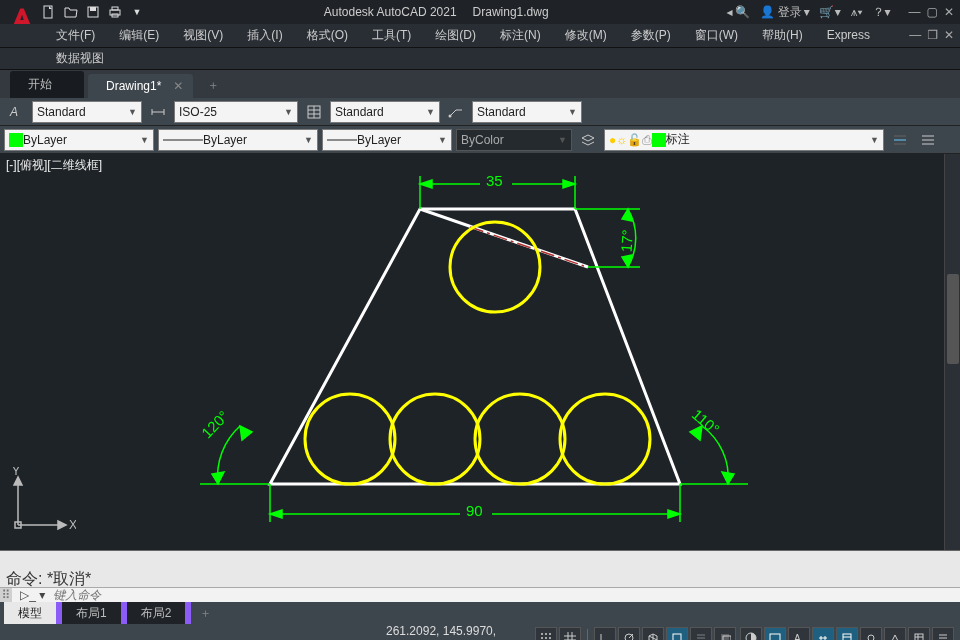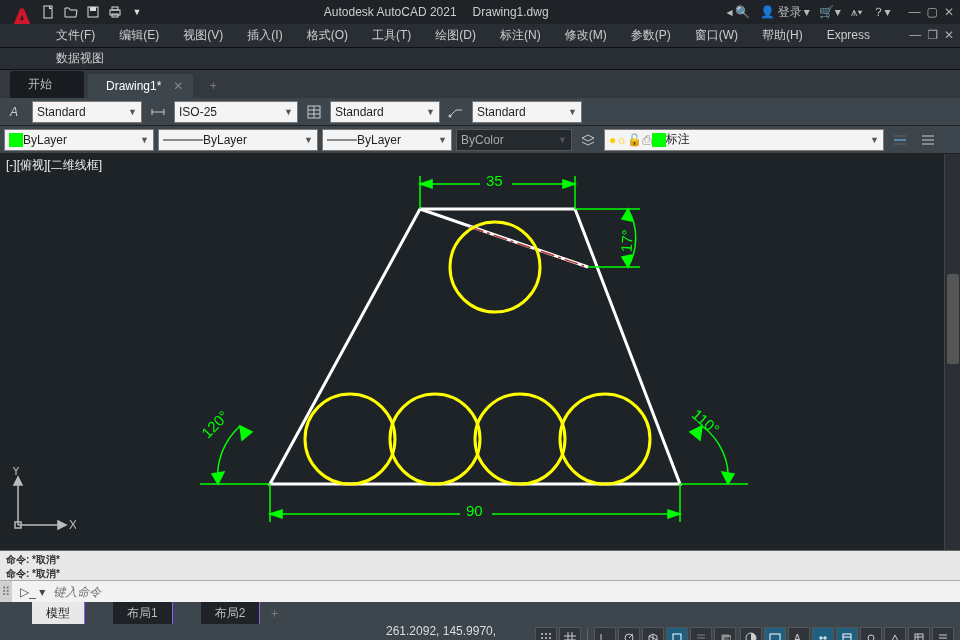--- a/index.html
+++ b/index.html
@@ -34,28 +34,28 @@
   .iconbtn { width: 24px; height: 22px; display: inline-flex; align-items: center; justify-content: center; color: #ccc; }
   
   .canvas-wrap { position: relative; width: 960px; height: 396px; background: #1e2328; overflow: hidden; }
   .canvas-wrap::-webkit-scrollbar { width: 0; }
   .vplabel { position: absolute; top: 3px; left: 6px; color: #eee; font-size: 12px; }
   .ucs { position: absolute; left: 6px; bottom: 10px; }
   .scrollv { position: absolute; right: 0; top: 0; bottom: 0; width: 16px; background: #2a3036; border-left: 1px solid #444; }
   .scrollv .thumb { position: absolute; top: 120px; left: 2px; width: 12px; height: 90px; background: #555; border-radius: 2px; }
   
   .cmdwin { background: #e8e8e8; color: #333; height: 52px; display: flex; flex-direction: column; border-top: 1px solid #666; }
-  .cmdhist { flex: 1; padding: 2px 6px; font-size: 10px; overflow: hidden; font-weight: bold; }
+  .cmdhist { flex: 1; padding: 18px 6px; font-size: 16px; overflow: hidden; }
   .cmdline { display: flex; align-items: center; height: 22px; border-top: 1px solid #aaa; background: #f2f2f2; }
   .cmdline .handle { width: 12px; height: 100%; background: #d0d0d0; display: flex; align-items: center; justify-content: center; color: #777; }
   .cmdline .ico { padding: 0 8px; color: #444; }
   .cmdline input { flex: 1; border: none; background: transparent; font-size: 12px; font-style: italic; color: #888; outline: none; }
   
   .layouttabs { height: 22px; background: #3d454d; display: flex; align-items: center; padding-left: 4px; gap: 0; }
-  .layouttabs .lt { padding: 0 14px; font-size: 12px; line-height: 22px; background: #1f2328; color: #bbb; border-right: 1px solid #8b5cf6; margin-left: 28px; }
+  .layouttabs .lt { padding: 0 14px; font-size: 12px; line-height: 22px; background: #1f2328; color: #bbb; border-right: 6px solid #8b5cf6; }
   .layouttabs .lt.active { background: #e8e8e8; color: #222; }
   .layouttabs .plus { padding: 0 8px; color: #888; }
   
   .statusbar { height: 28px; background: #3d454d; display: flex; align-items: center; padding: 0 6px; color: #bbb; font-size: 12px; gap: 4px; }
   .statusbar .coords { margin: 0 auto 0 380px; color: #ddd; }
   .statusbar .sgroup { display: flex; gap: 2px; align-items: center; }
   .statusbar .sbtn { width: 22px; height: 22px; display: inline-flex; align-items: center; justify-content: center; border: 1px solid #555; background: #2f353b; }
   .statusbar .sbtn.on { background: #1f5f7f; }
   
   .lefticon { position: absolute; left: 6px; top: 3px; }

